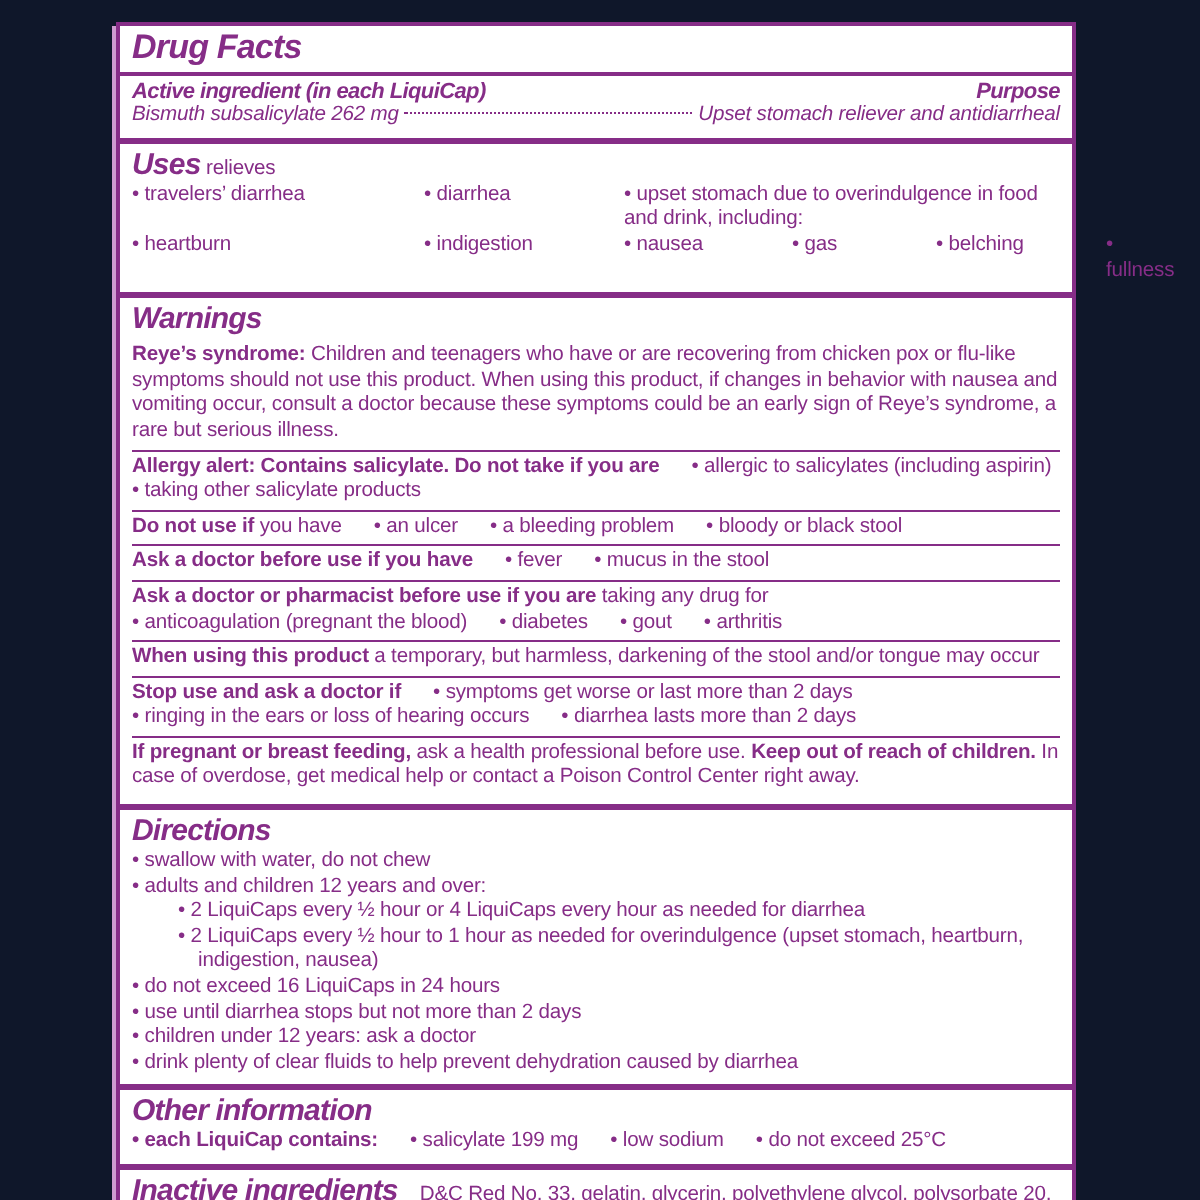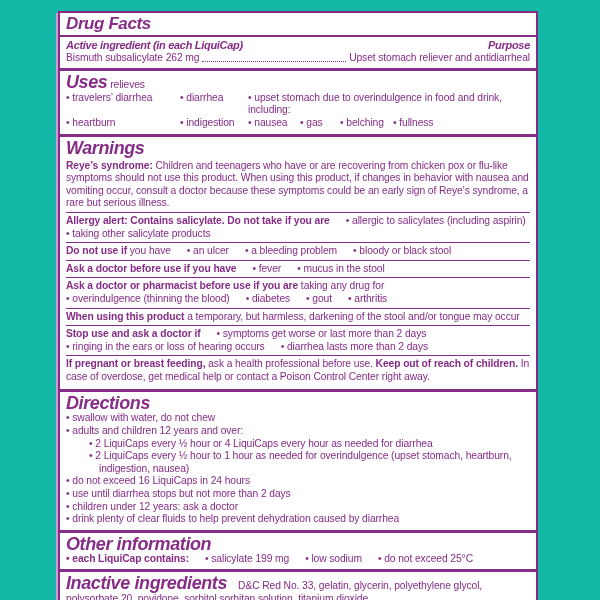--- a/index.html
+++ b/index.html
@@ -1,44 +1,44 @@
 <!DOCTYPE html>
 <html><head>
 <meta charset="utf-8">
 <style>
   :root{
     --p:#862d87;          
     --pl:#cf9cd0;         
   }
   html,body{margin:0;padding:0;}
   body{background:#fff;font-family:"Liberation Sans", sans-serif;}
-  .page{position:relative;width:600px;height:600px;background:#14b8a6;overflow:hidden;}
+  .page{position:relative;width:600px;height:600px;background:#0f172a;overflow:hidden;}
   .panel{
     position:absolute;left:58px;top:11px;width:480px;box-sizing:border-box;
     border:2.5px solid var(--p);
     box-shadow:-2px 2px 0 0 var(--pl);
     background:#fff;color:var(--p);
     font-size:10.3px;line-height:12.6px;letter-spacing:-0.1px;
   }
   .sec{padding:2px 6px 4px 6px;}
   .bar{border-top:3px solid var(--p);}
   .midline{border-top:2px solid var(--p);}
-  .h1{font-style:italic;font-weight:bold;font-size:18px;letter-spacing:-0.4px;line-height:18px;}
+  .h1{font-style:italic;font-weight:bold;font-size:15px;letter-spacing:-0.4px;line-height:18px;}
   .h2{font-style:italic;font-weight:bold;font-size:11px;letter-spacing:-0.3px;}
   .b{font-weight:bold;text-align:right;}
   .row{display:flex;justify-content:space-between;align-items:baseline;}
-  .leaderrow{display:flex;align-items:flex-end;white-space:nowrap;}
+  .leaderrow{display:flex;align-items:center;white-space:nowrap;font-style:italic;}
   .leader{flex:1 1 auto;border-bottom:1.4px dotted var(--p);margin:0 3px;transform:translateY(-2px);}
   
   .bi::before{content:"• ";}
   .gap{margin-left:16px;}
   .ln{padding:0;}
   .ln .bi:first-child{margin-left:0;}
   
-  .urow{display:flex;align-items:baseline;}
+  .urow{display:flex;align-items:baseline;gap:32px;}
   .uc1{flex:0 0 114px;}
   .uc2{flex:0 0 68px;}
   .uc3{flex:0 0 52px;}
   .uc4{flex:0 0 40px;}
   .uc5{flex:0 0 53px;}
   
   .blk{padding:2px 0;}
   .blk + .blk{border-top:1.2px solid var(--p);}
   .warnhead{margin-bottom:1px;}
   
@@ -110,21 +110,21 @@
 
       <div class="blk">
         <span class="b">Ask a doctor before use if you have</span><span class="bi gap">fever</span><span class="bi gap">mucus in the stool</span>
       </div>
 
       <div class="blk">
         <div>
           <span class="b">Ask a doctor or pharmacist before use if you are</span><span> taking any drug for</span>
         </div>
         <div class="ln">
-          <span class="bi">overindulgence (thinning the blood)</span><span class="bi gap">diabetes</span><span class="bi gap">gout</span><span class="bi gap">arthritis</span>
+          <span class="bi">anticoagulation (pregnant the blood)</span><span class="bi gap">diabetes</span><span class="bi gap">gout</span><span class="bi gap">arthritis</span>
         </div>
       </div>
 
       <div class="blk">
         <span class="b">When using this product</span><span> a temporary, but harmless, darkening of the stool and/or tongue may occur</span>
       </div>
 
       <div class="blk">
         <div class="ln">
           <span class="b">Stop use and ask a doctor if</span><span class="bi gap">symptoms get worse or last more than 2 days</span>

